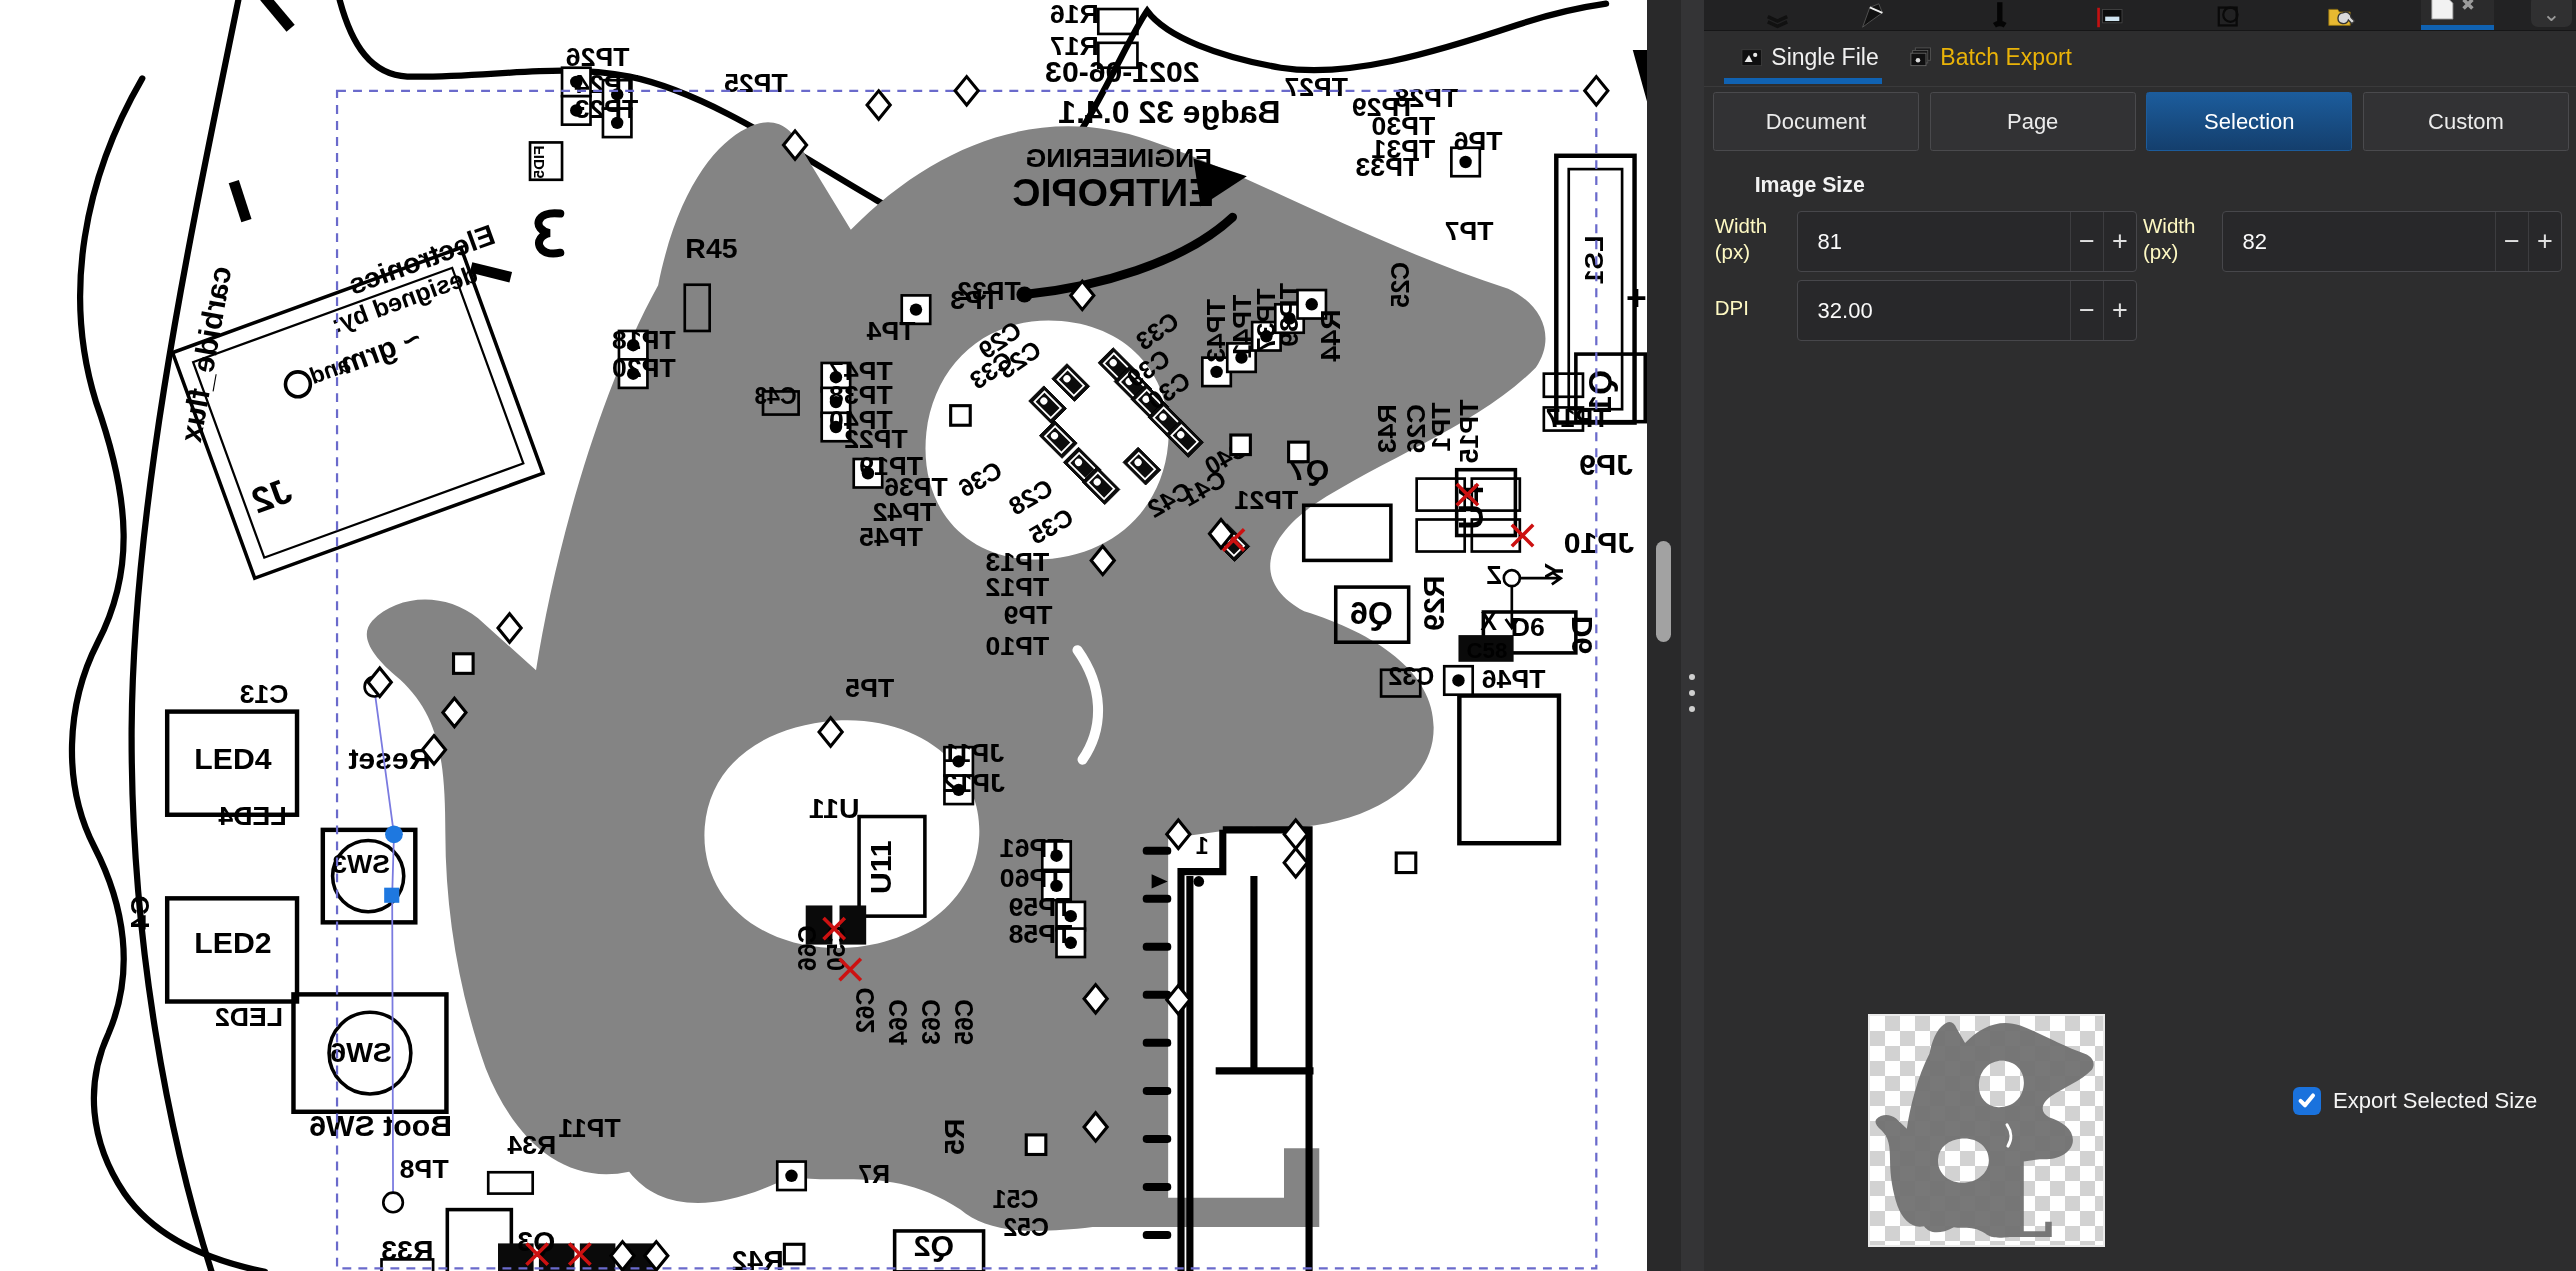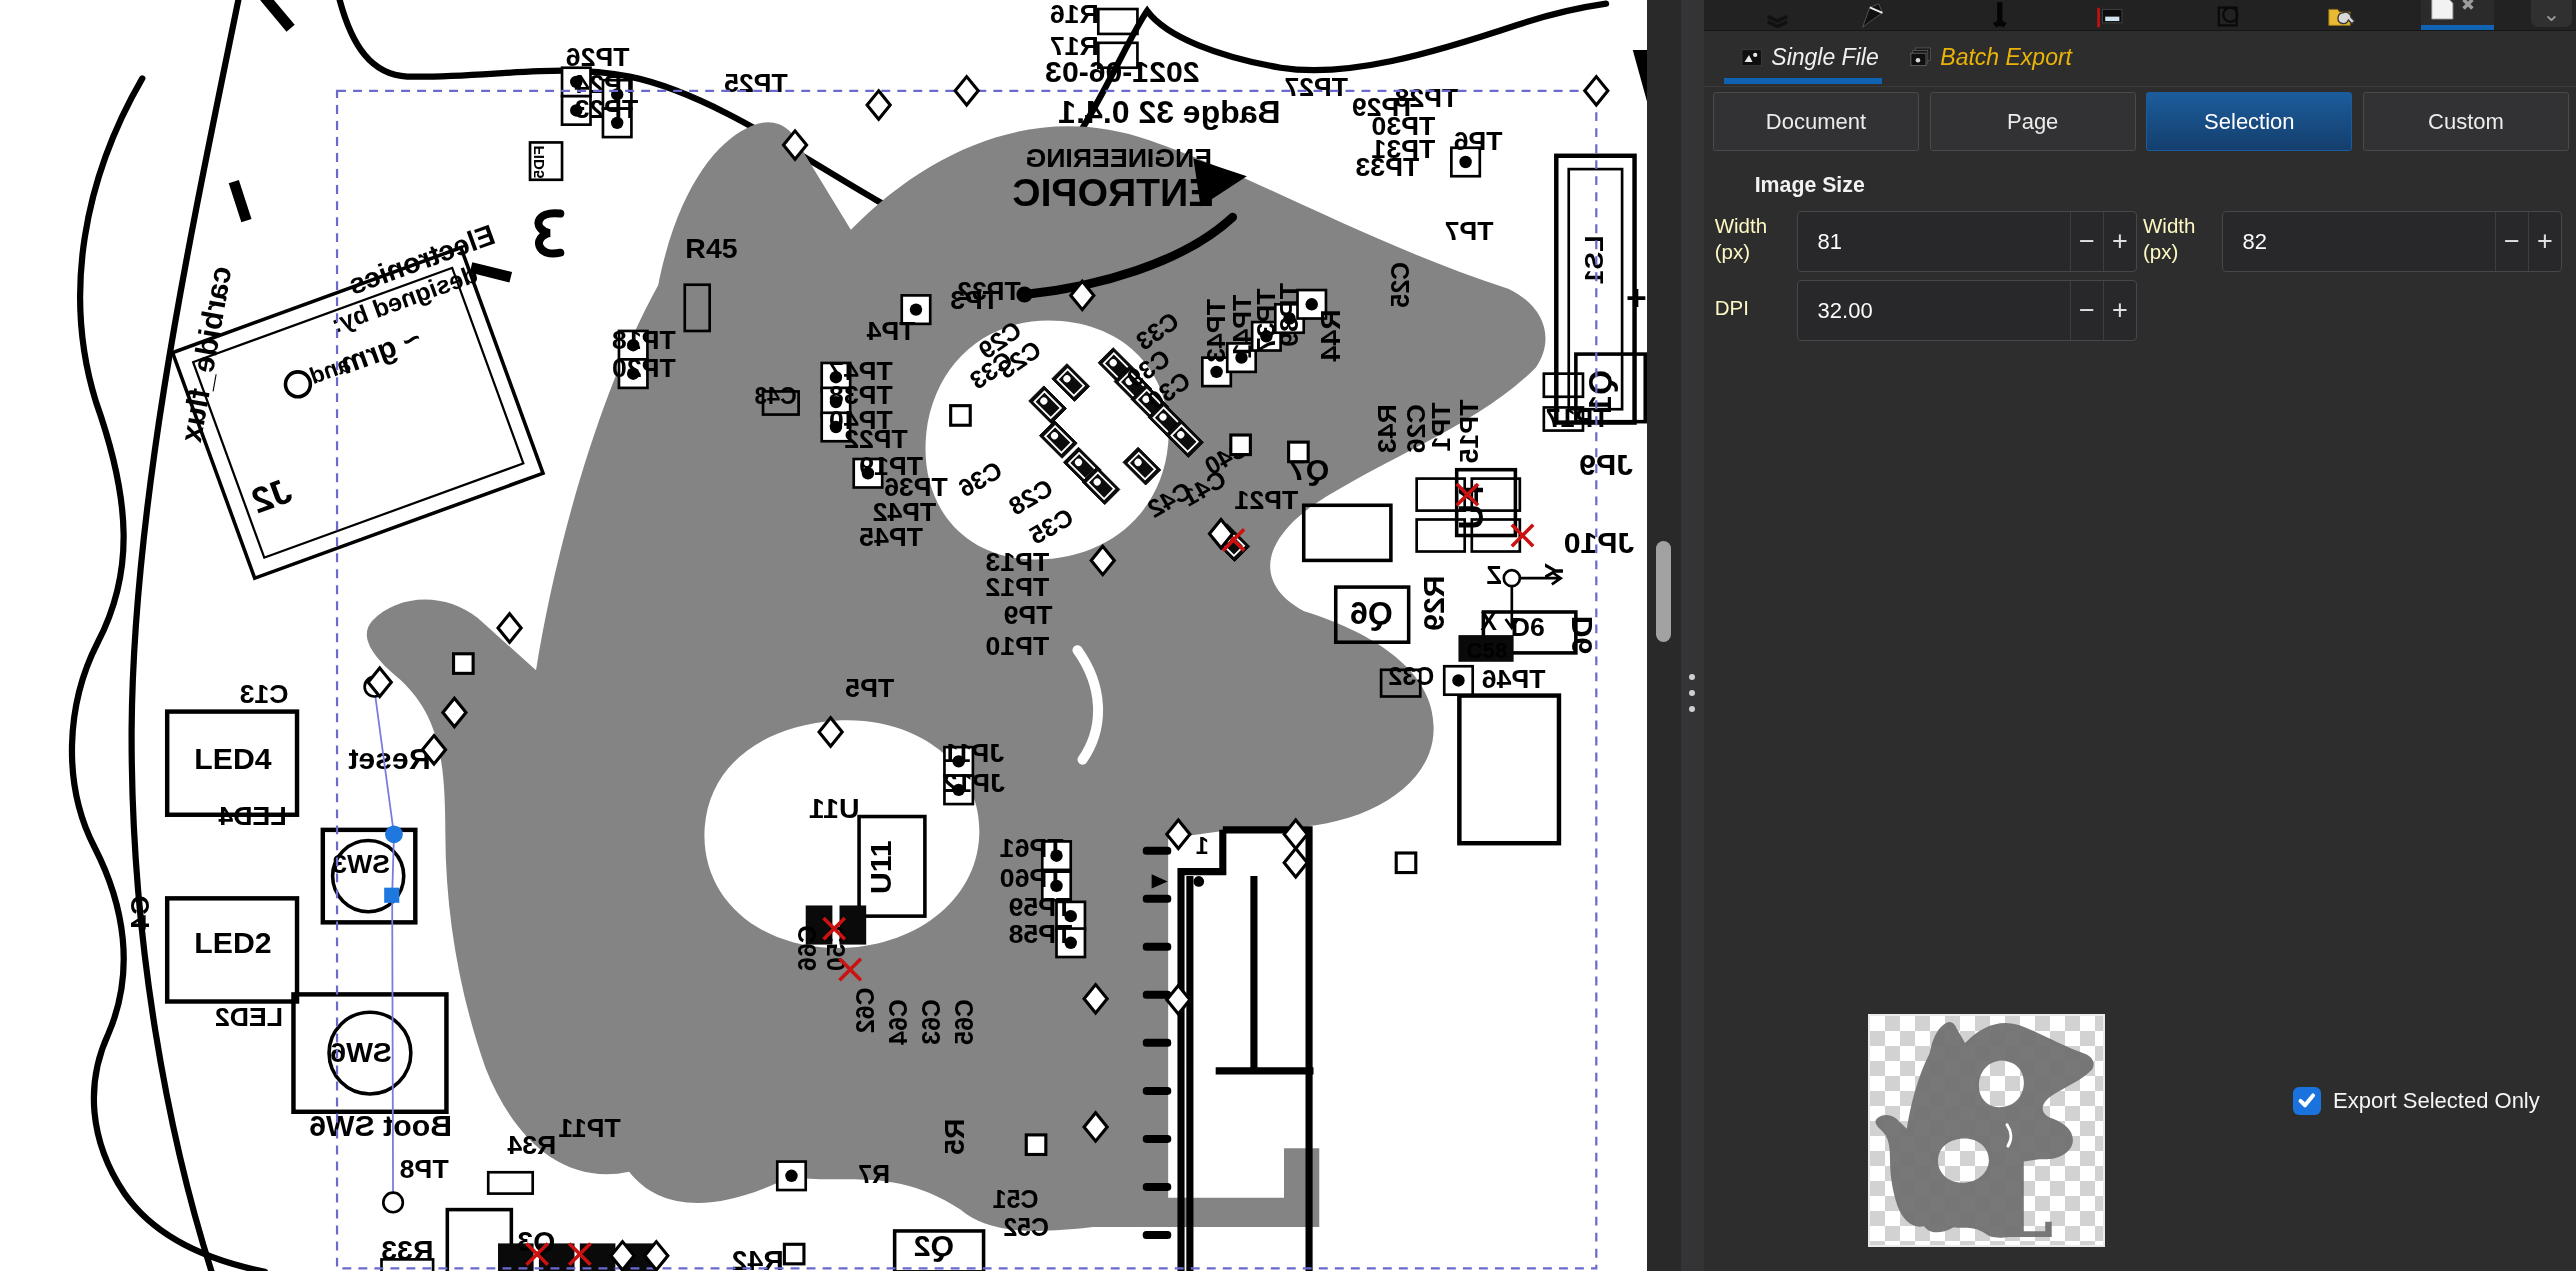--- a/index.html
+++ b/index.html
@@ -12,21 +12,21 @@
   .grip-dot{position:absolute;left:8px;width:6.2px;height:6.2px;border-radius:50%;background:#cfcfcf;}
   
   #panel{position:absolute;left:1704px;top:0;width:872px;height:1272px;background:#2d2d2e;color:#e8e8e8;}
   #toolbar{position:absolute;left:0;top:0;width:872px;height:30px;background:#222223;border-bottom:0.9px solid #161617;}
   .tbi{position:absolute;top:-7.1px;width:36px;height:36px;display:flex;align-items:flex-end;justify-content:center;}
   #tool-active{position:absolute;left:717px;top:0;width:73px;height:30px;background:#2b2b2c;}
   #tool-active .blue-bar{position:absolute;left:0;bottom:0;width:100%;height:5.3px;background:#1062b2;}
   #chevron-btn{position:absolute;left:827px;top:-5.3px;width:41px;height:32px;border-radius:7.1px;background:#303031;color:#9a9a9a;
      display:flex;align-items:flex-end;justify-content:center;font-size:21.3px;}
   #tabrow{position:absolute;left:0;top:30px;width:872px;height:56px;border-bottom:0.9px solid #3a3a3b;}
-  .tab{position:absolute;top:0;height:55px;display:flex;align-items:center;gap:9px;font-size:23px;color:#f1f1f1;cursor:default;font-style:italic;}
+  .tab{position:absolute;top:0;height:55px;display:flex;align-items:center;gap:9px;font-size:23px;color:#f1f1f1;cursor:default;}
   #tab-single{left:37px;}
   #tab-batch{left:206px;color:#eab308;}
   #tab-underline{position:absolute;left:19.6px;top:48px;width:158px;height:6.2px;background:#1062b2;}
   .tabicon{width:21.3px;height:21.3px;flex:0 0 21.3px;}
   #scoperow{position:absolute;left:9px;top:92px;width:856px;height:59px;display:grid;grid-template-columns:1fr 1fr 1fr 1fr;grid-gap:10.7px;border-radius:26px;}
   .scope-btn{background:#323234;border:0.9px solid #4a4a4d;border-radius:2.7px;color:#ececec;font-size:22px;
      display:flex;align-items:center;justify-content:center;}
   .scope-btn.active{background:linear-gradient(#1c5c9c,#143f6d);border-color:#1c5c9c;color:#fff;}
   #imgsize-h{position:absolute;left:10.7px;top:173px;font-size:21.3px;font-weight:bold;color:#f2f2f2;margin-left:40px;}
   .fld-label{position:absolute;font-size:20.5px;color:#fef9c3;line-height:1.25;}
@@ -578,18 +578,18 @@
           <path d="M0.588,0.475 C0.608,0.505 0.610,0.540 0.592,0.568" fill="none" stroke="#fff" stroke-width="3" vector-effect="non-scaling-stroke" stroke-linecap="round"></path>
         </svg>
     </div>
 
     <div id="export-only-row">
       <div id="export-checkbox">
         <svg width="19.6" height="19.6" viewBox="0 0 22 22">
           <path d="M4 11 L9 16 L18 5" stroke="#fff" stroke-width="4.5" fill="none" stroke-linecap="round" stroke-linejoin="round"></path>
         </svg>
       </div>
-      <span>Export Selected Only</span>
+      <span>Export Selected Size</span>
     </div>
 
   </div>
 </div>
 
 
 </body></html>

